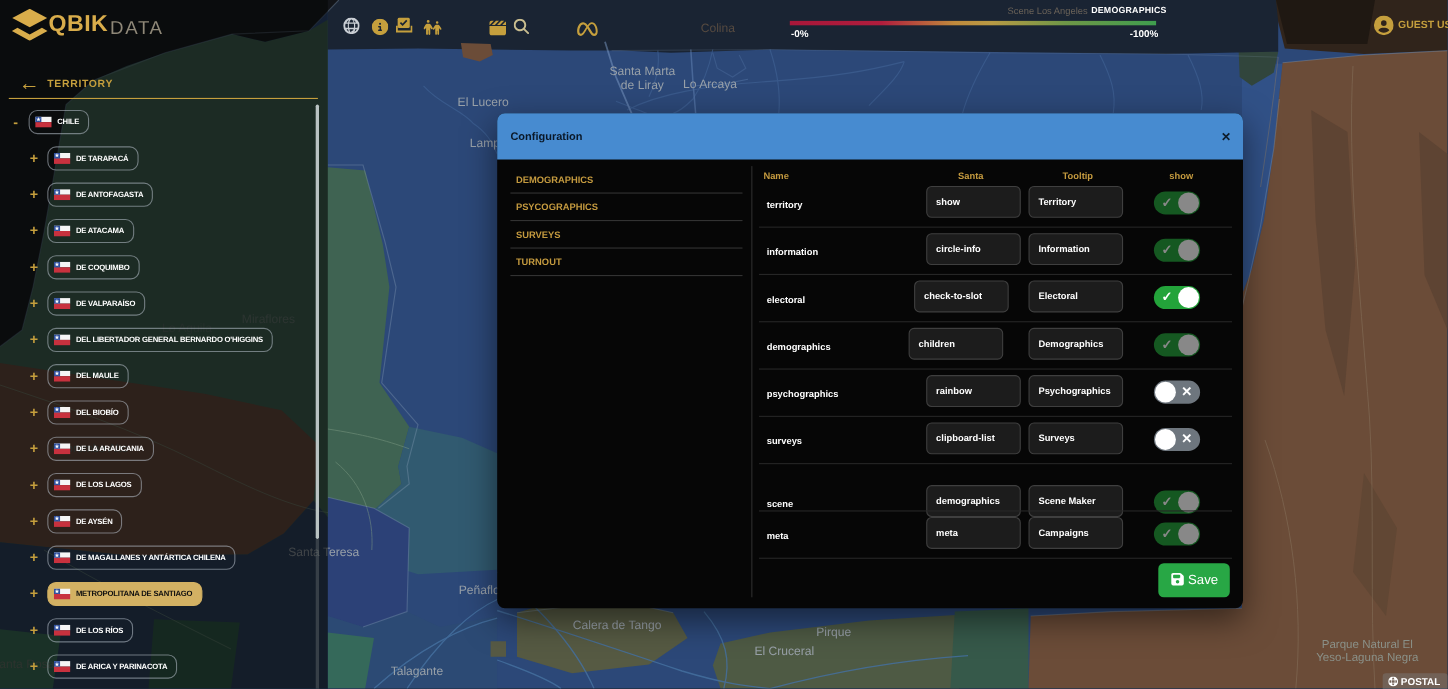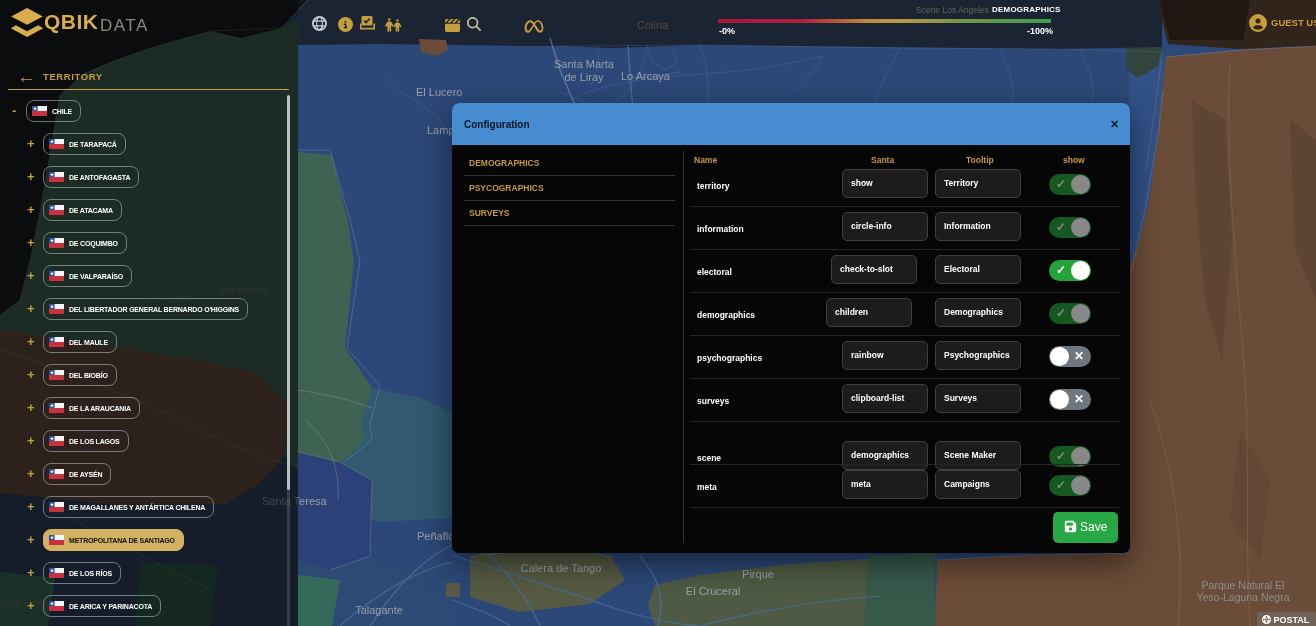--- a/index.html
+++ b/index.html
@@ -445,20 +445,21 @@
 
 <div id="modal">
   <div id="mhead">
       <div id="mtitle">Configuration</div>
       <div id="mclose">✕</div>
     </div>
   <div id="menu">
     <div class="mitem">DEMOGRAPHICS</div>
     <div class="mitem">PSYCOGRAPHICS</div>
     <div class="mitem">SURVEYS</div>
+    <div class="mitem">TURNOUT</div>
   </div>
   <div id="vdiv"></div>
   <div id="tbl">
     <div class="th" style="left:4px">Name</div>
     <div class="th" style="left:181px">Santa</div>
     <div class="th" style="left:276px">Tooltip</div>
     <div class="th" style="left:373px">show</div>
   <div class="trrow" style="top:12px">
         <div class="rname">territory</div>
         <div class="ibox" style="left:152px">show</div>

